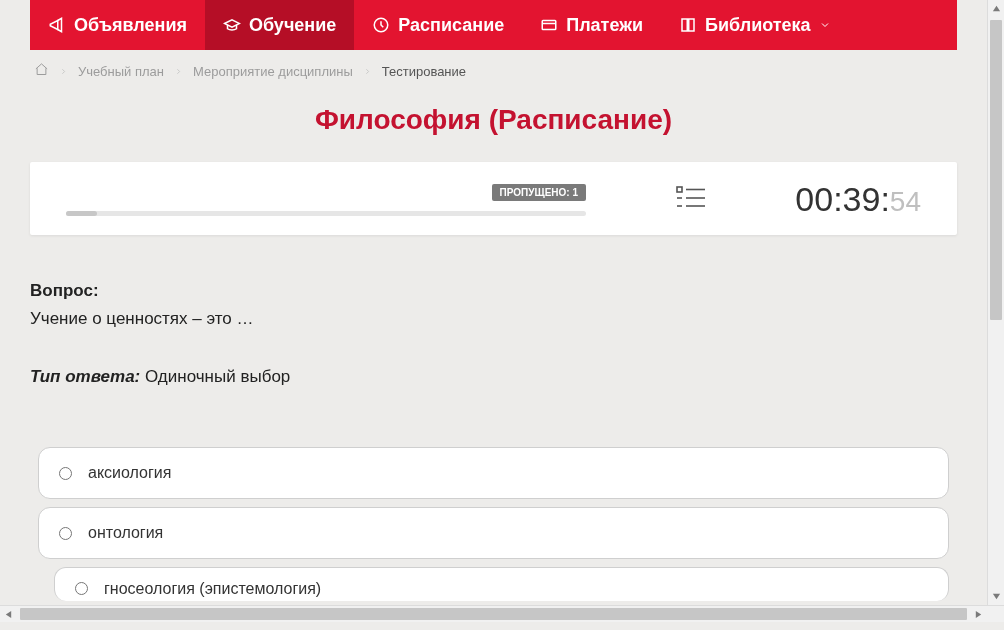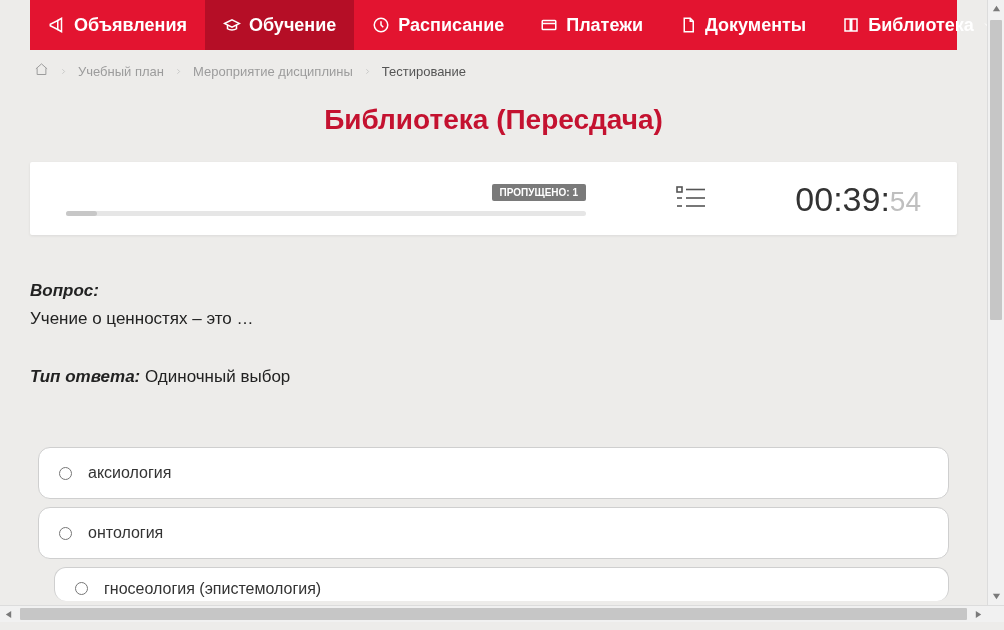--- a/index.html
+++ b/index.html
@@ -120,21 +120,20 @@
     font-weight: 300;
     color: #333;
     display: flex;
     align-items: baseline;
   }
   .timer .sec { color: #bfbfbf; font-size: 28px; }
 
   
   .q-body { padding: 0 0 0 0; }
   .q-heading {
-    font-style: italic;
     font-weight: 700;
     font-size: 17px;
     margin-bottom: 8px;
     color: #222;
   }
   .q-text {
     font-size: 17px;
     color: #222;
     margin-bottom: 38px;
   }
@@ -249,29 +248,20 @@
           <span>Расписание</span>
         </div>
         <div class="nav-item">
           <span class="nav-icon">
             <svg width="18" height="18" viewBox="0 0 24 24" fill="none" stroke="#fff" stroke-width="2">
                 <rect x="3" y="6" width="18" height="12" rx="1"></rect>
                 <path d="M3 10h18"></path>
               </svg>
           </span>
           <span>Платежи</span>
-        </div>
-        <div class="nav-item">
-          <span class="nav-icon">
-            <svg width="18" height="18" viewBox="0 0 24 24" fill="none" stroke="#fff" stroke-width="2">
-                <path d="M7 3h8l4 4v14H7z"></path>
-                <path d="M15 3v4h4"></path>
-              </svg>
-          </span>
-          <span>Документы</span>
         </div>
         <div class="nav-item">
           <span class="nav-icon">
             <svg width="18" height="18" viewBox="0 0 24 24" fill="none" stroke="#fff" stroke-width="2">
                 <path d="M4 4h7v16H4zM13 4h7v16h-7z"></path>
               </svg>
           </span>
           <span>Библиотека</span>
           <span>
             <svg width="12" height="12" viewBox="0 0 24 24" fill="none" stroke="#fff" stroke-width="2">
@@ -301,21 +291,21 @@
           </span>
         <a>Мероприятие дисциплины</a>
         <span class="bc-sep">
             <svg width="9" height="9" viewBox="0 0 24 24" fill="none" stroke="#bcbcbc" stroke-width="2">
               <path d="M9 6l6 6-6 6"></path>
             </svg>
           </span>
         <span class="current">Тестирование</span>
       </div>
 
-      <h1 class="page-title">Библиотека (Пересдача)</h1>
+      <h1 class="page-title">Философия (Расписание)</h1>
 
       <div class="status-card">
         <div class="q-block">
           <div class="q-top-row">
             <span class="skipped-badge">ПРОПУЩЕНО: 1</span>
           </div>
           <div class="progress">
             <div class="progress-fill" style="width:6%"></div>
           </div>
         </div>

